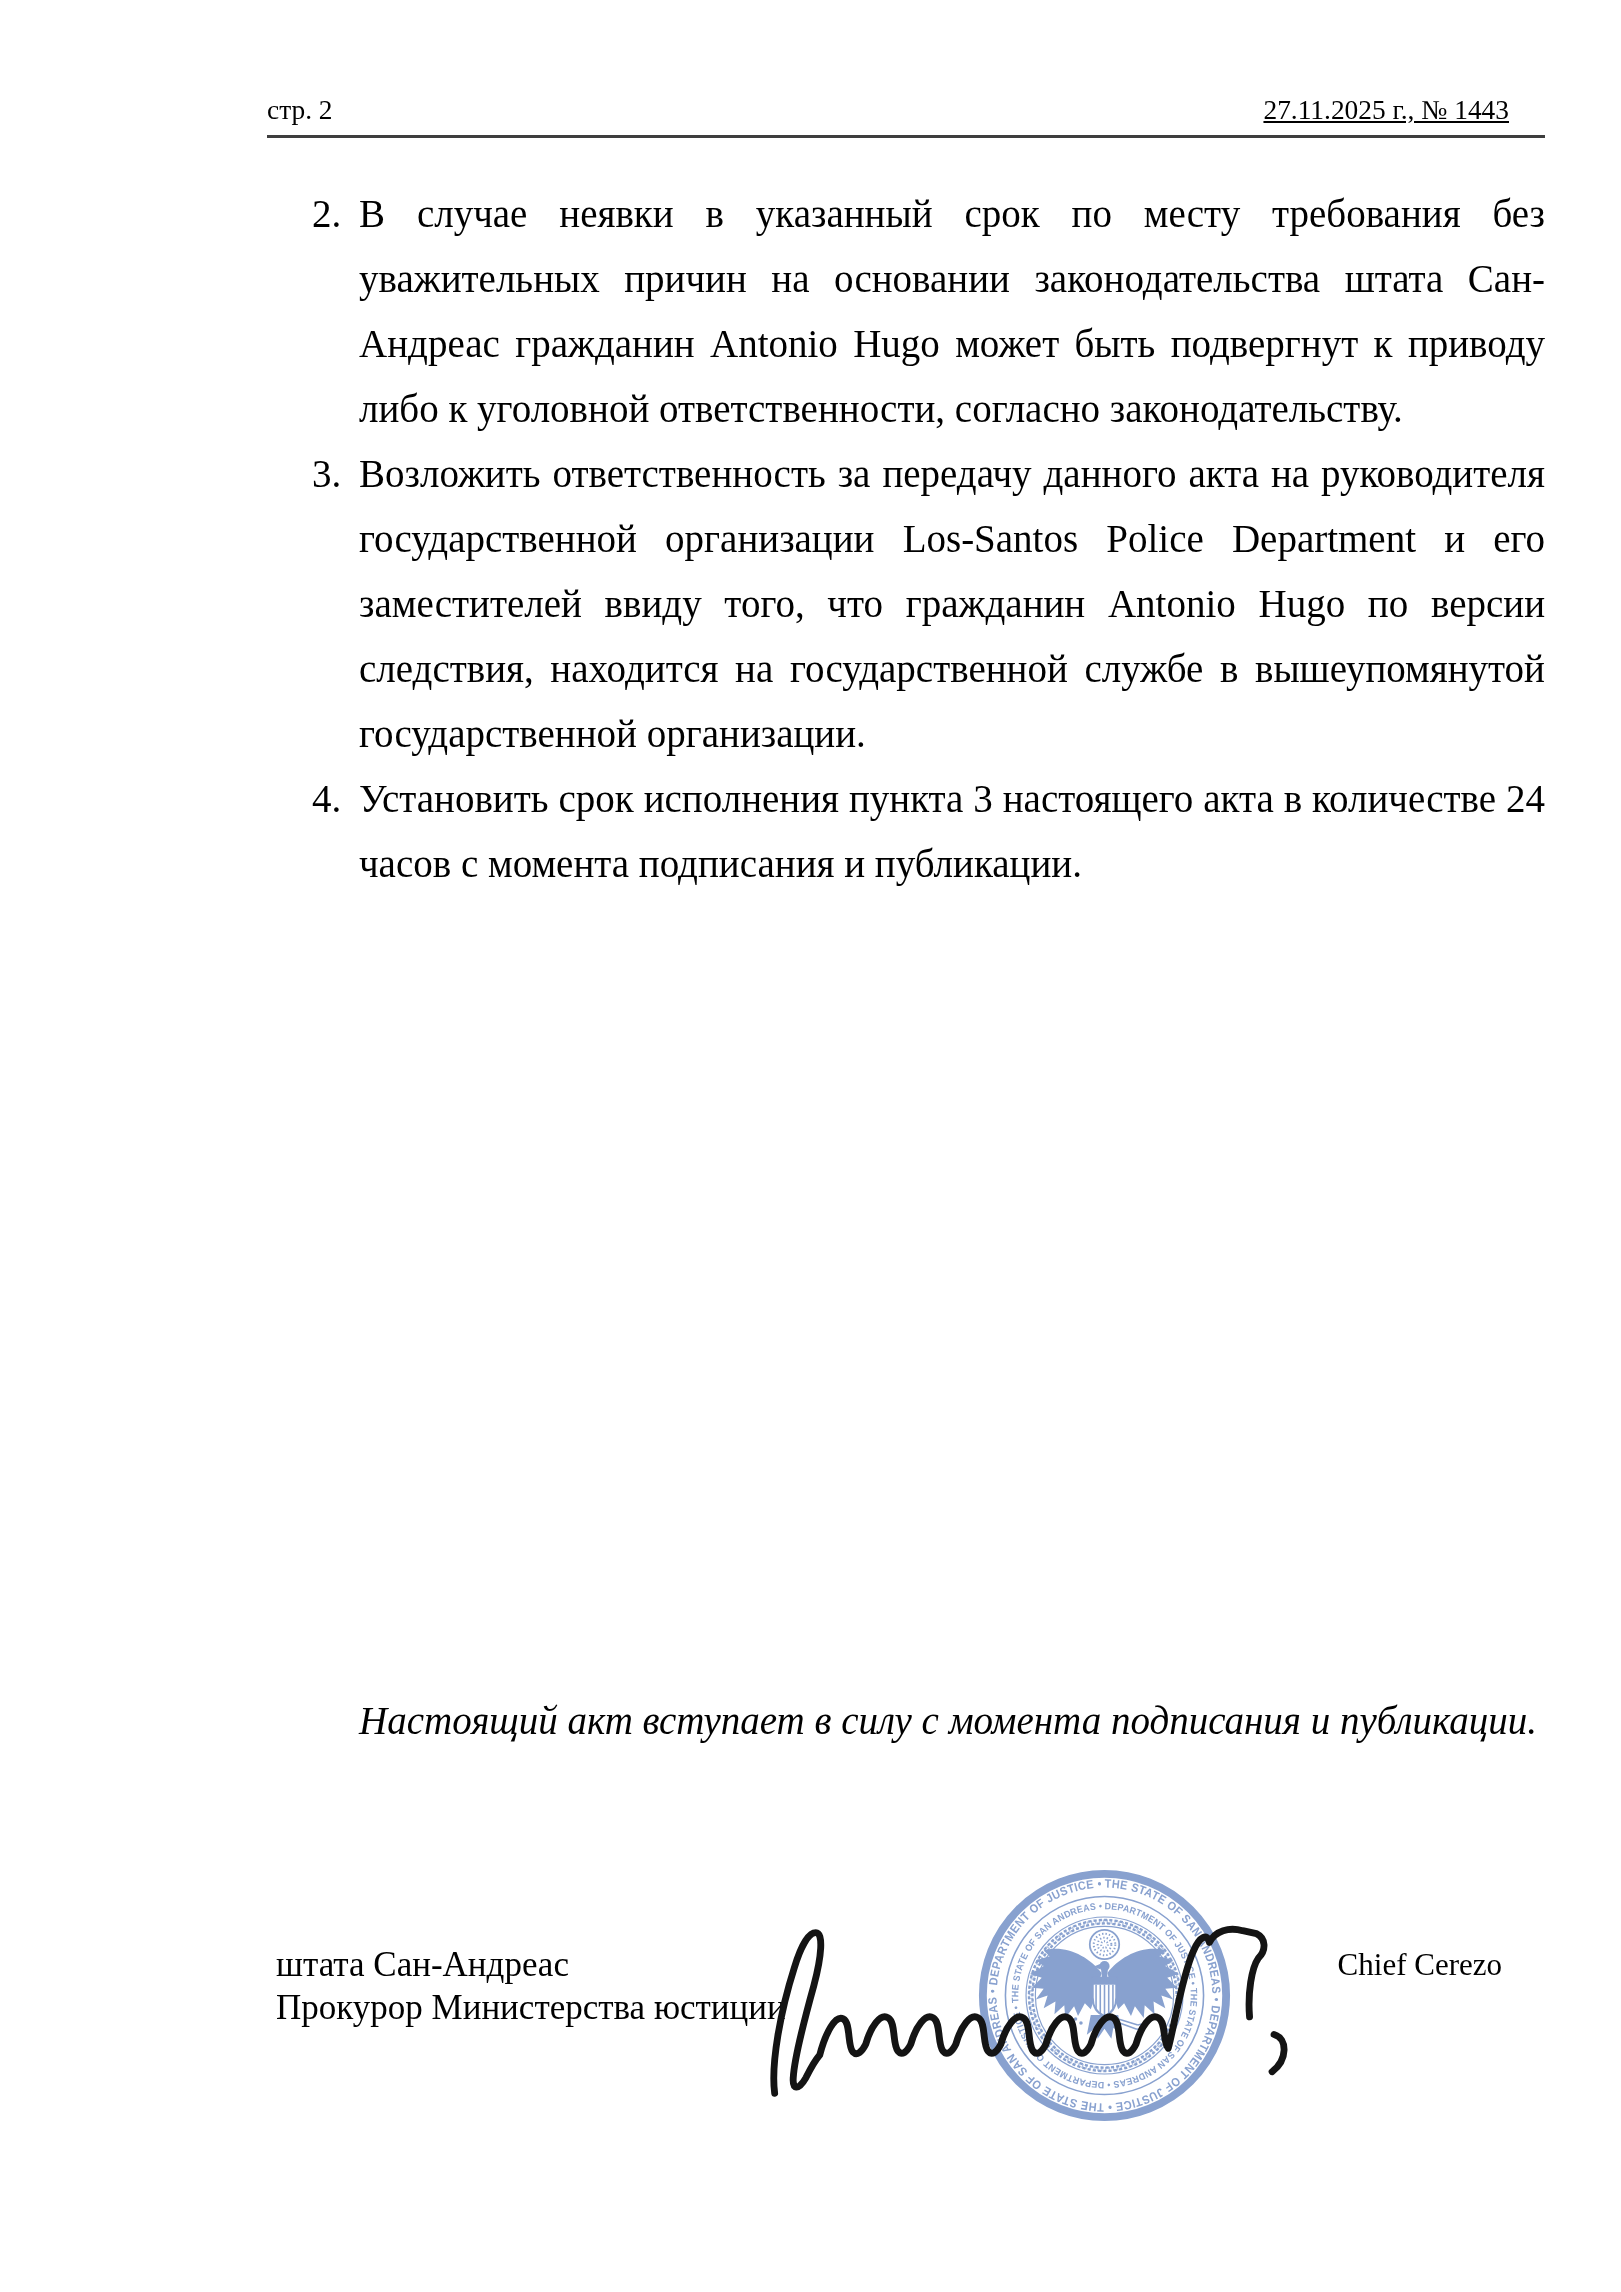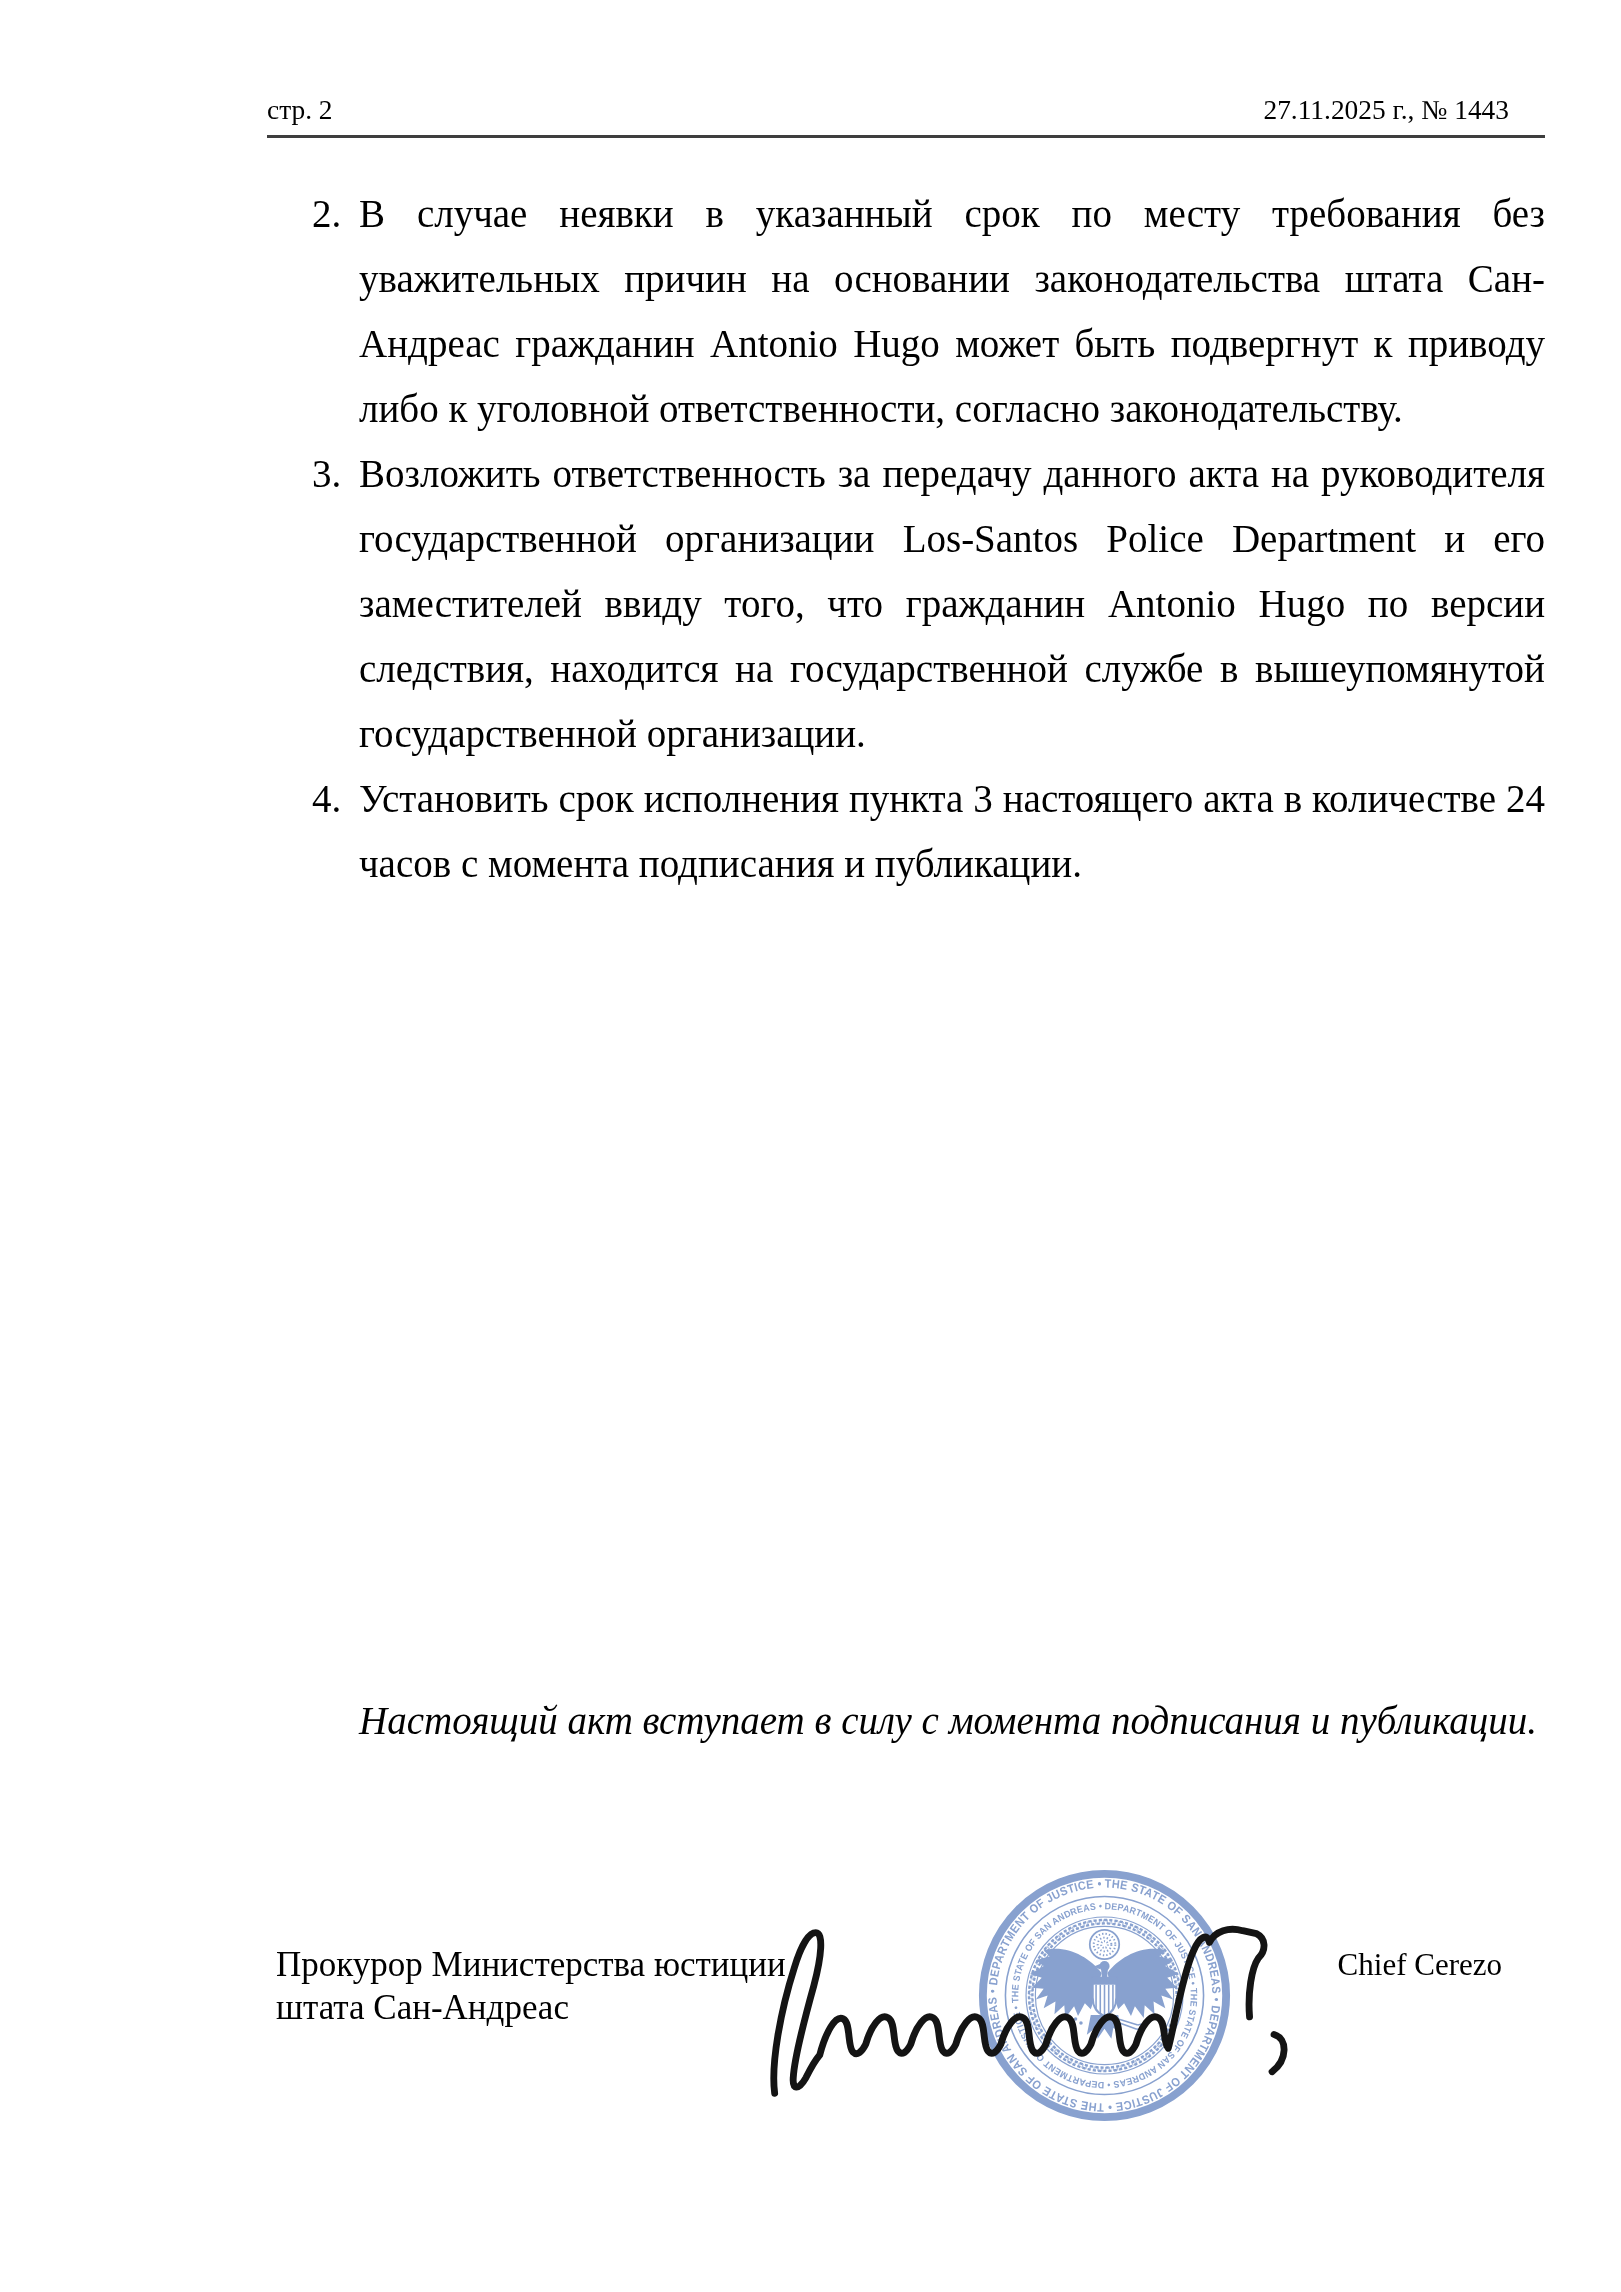--- a/index.html
+++ b/index.html
@@ -9,21 +9,21 @@
     position: relative;
     font-family: "Liberation Serif", "DejaVu Serif", serif;
     color: #000;
     overflow: hidden;
   }
   .abs { position: absolute; margin-left: 36px; }
 
   
   .hdr { top: 94px; font-size: 27.4px; line-height: 33px; white-space: nowrap; }
   .hdr-left  { left: 231px; }
-  .hdr-right { right: 112px; }
+  .hdr-right { right: 112px; text-decoration: underline; }
   .hdr-rule  { left: 231px; top: 135px; width: 1278px; height: 2.9px; background: #3e3e3e; }
 
   
   .doc-list { left: 323px; top: 181px; width: 1186px; }
   .doc-item { position: relative; font-size: 39px; line-height: 65px; text-align: justify; }
   .doc-item .num { position: absolute; left: -47px; top: 0; text-align: left; }
 
   .clause { left: 323px; top: 1688px; font-size: 39px; line-height: 65px; white-space: nowrap; font-style: italic; }
 
   
@@ -54,22 +54,22 @@
   </div>
   <div class="doc-item">
     <span class="num">4.</span>
     <span>Установить срок исполнения пункта 3 настоящего акта в количестве 24 часов с момента подписания и публикации.</span>
   </div>
 </div>
 
 <div class="abs clause">Настоящий акт вступает в силу с момента подписания и публикации.</div>
 
 <div class="abs signer-title">
+  <div>штата Сан-Андреас</div>
   <div>Прокурор Министерства юстиции</div>
-  <div>штата Сан-Андреас</div>
 </div>
 <div class="abs signer-name">Chief Cerezo</div>
 
 <div class="abs seal-wrap">
   <svg width="257" height="257" viewBox="-131 -131 262 262">
     <g stroke="#88a1cf" fill="none">
       <circle r="124" stroke-width="8"></circle>
       <circle r="101" stroke-width="1.6"></circle>
 
       <circle r="80" stroke-width="1.2"></circle>

